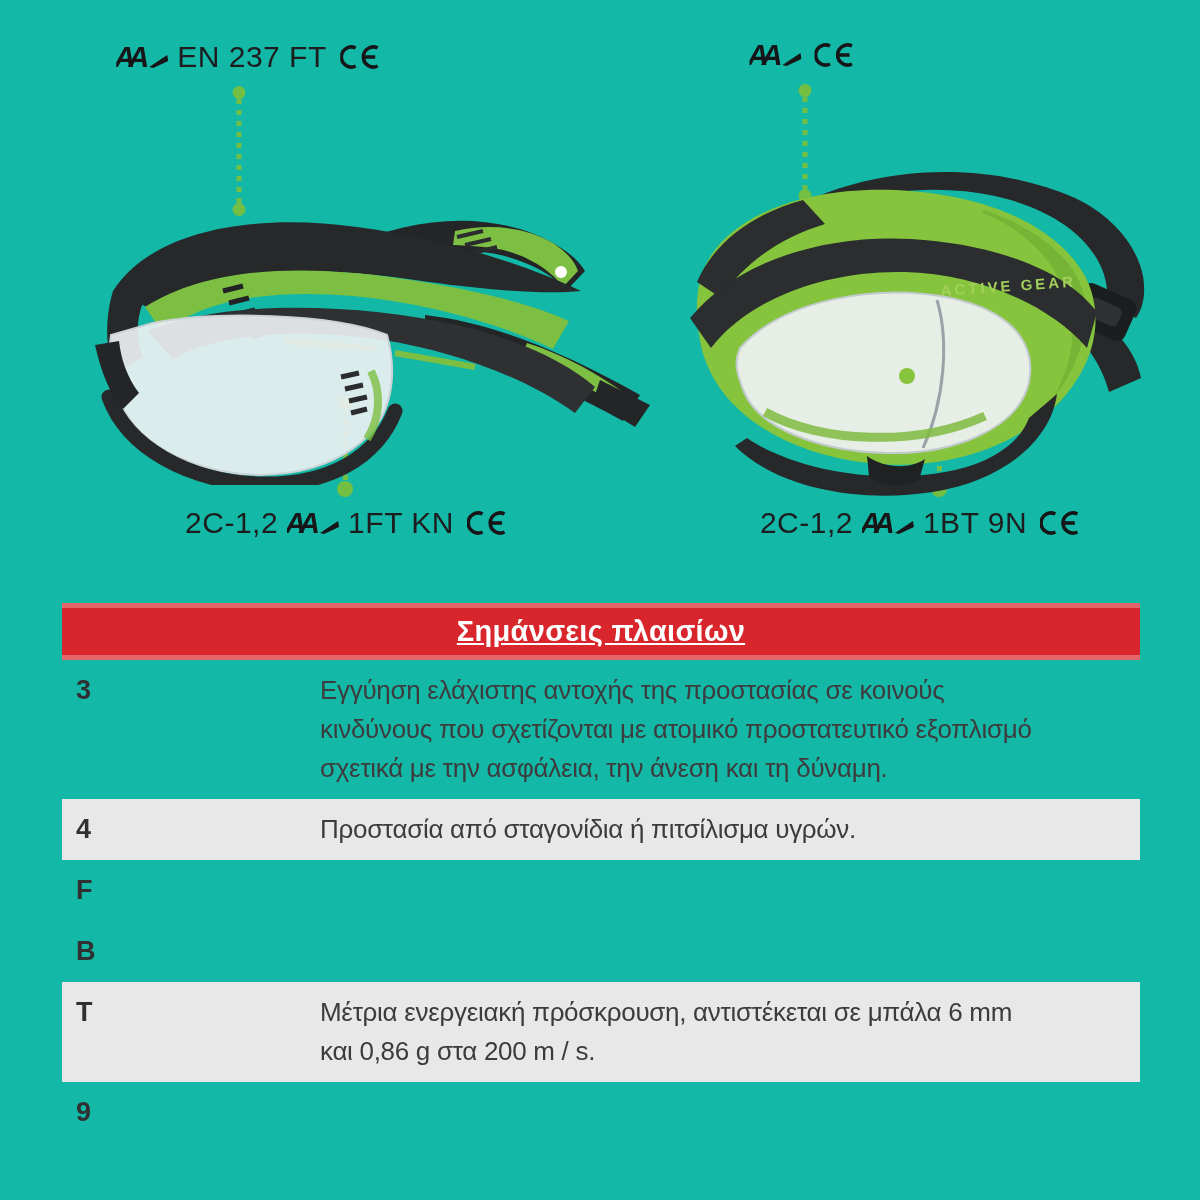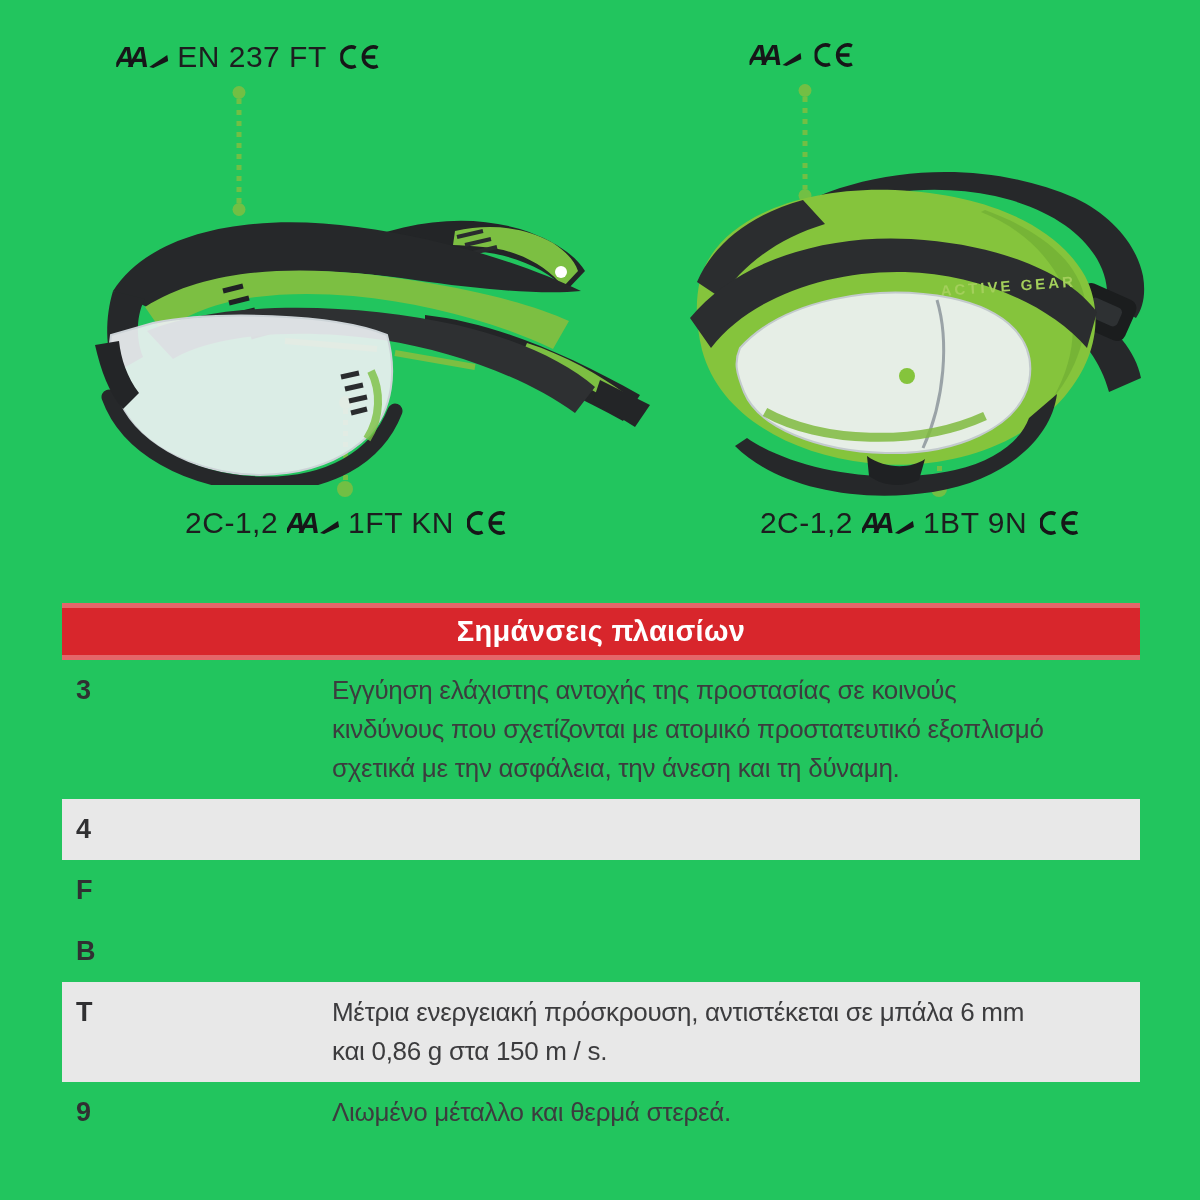--- a/index.html
+++ b/index.html
@@ -6,21 +6,21 @@
     --accent-green:#72bf44;
     --header-red:#d8262c;
     --header-red-light:#e4666a;
     --row-shade:#e8e8e8;
     --text-dark:#3c3c3e;
     --frame-black:#26282a;
     --glass-green:#7cbf42;
   }
   html,body{margin:0;padding:0;background:#fff;}
   .page{
-    position:relative;width:1200px;height:1200px;overflow:hidden;background:#22c55e;
+    position:relative;width:1200px;height:1200px;overflow:hidden;background:#14b8a6;
     font-family:"Liberation Sans",sans-serif;color:var(--text-dark);
   }
   
   .mark-label{
     position:absolute;display:flex;align-items:center;gap:9px;
     font-size:30px;font-weight:500;color:#1d1d1f;letter-spacing:.5px;white-space:nowrap;
     transform:translateX(-50%);
   }
   .mark-label .logo-svg{display:block;}
   .mark-label .ce-svg{display:block;margin-left:4px;}
@@ -34,31 +34,31 @@
   .cl-dot.big{width:16px;height:16px;}
   
   .product-art{position:absolute;}
   
   .mark-table{position:absolute;left:62px;top:603px;width:1078px;}
   .mark-table-header{
     background:var(--header-red);
     border-top:5px solid var(--header-red-light);
     border-bottom:5px solid var(--header-red-light);
     height:47px;display:flex;align-items:center;justify-content:center;
-    color:#fff;font-size:29px;font-weight:bold;letter-spacing:.3px;
+    color:#fff;font-size:29px;font-weight:bold;letter-spacing:.3px;text-decoration:underline;
   }
   .trow{display:flex;align-items:flex-start;padding:11px 0;}
   .trow.shaded{background:var(--row-shade);}
   .tkey{
     flex:0 0 258px;box-sizing:border-box;padding-left:14px;
     font-weight:bold;font-size:27px;color:#303032;line-height:39px;
   }
   .tdesc{
     flex:1;font-size:26px;line-height:39px;letter-spacing:-.3px;
-    white-space:pre-line;color:var(--text-dark);padding-right:6px;margin-left:12px;
+    white-space:pre-line;color:var(--text-dark);padding-right:6px;
   }
 </style>
 </head>
 <body>
 
 <div class="page">
 
   <div class="mark-label" style="left:250px;top:40px;">
     <span>
       <svg class="logo-svg" width="52" height="30" viewBox="0 0 52 30">
@@ -242,36 +242,36 @@
     <div>
     <div class="trow">
       <div class="tkey">3</div>
       <div class="tdesc">Εγγύηση ελάχιστης αντοχής της προστασίας σε κοινούς
 κινδύνους που σχετίζονται με ατομικό προστατευτικό εξοπλισμό
 σχετικά με την ασφάλεια, την άνεση και τη δύναμη.</div>
     </div>
 
     <div class="trow shaded">
       <div class="tkey">4</div>
+      <div class="tdesc">Προστασία από σταγονίδια ή πιτσίλισμα υγρών.</div>
     </div>
 
     <div class="trow">
       <div class="tkey">F</div>
     </div>
 
     <div class="trow">
       <div class="tkey">B</div>
     </div>
 
     <div class="trow shaded">
       <div class="tkey">T</div>
       <div class="tdesc">Μέτρια ενεργειακή πρόσκρουση, αντιστέκεται σε μπάλα 6 mm
-και 0,86 g στα 150 m / s.</div>
+και 0,86 g στα 200 m / s.</div>
     </div>
 
     <div class="trow">
       <div class="tkey">9</div>
-      <div class="tdesc">Λιωμένο μέταλλο και θερμά στερεά.</div>
     </div>
   </div>
   </div>
 
 </div>
 
 </body></html>

